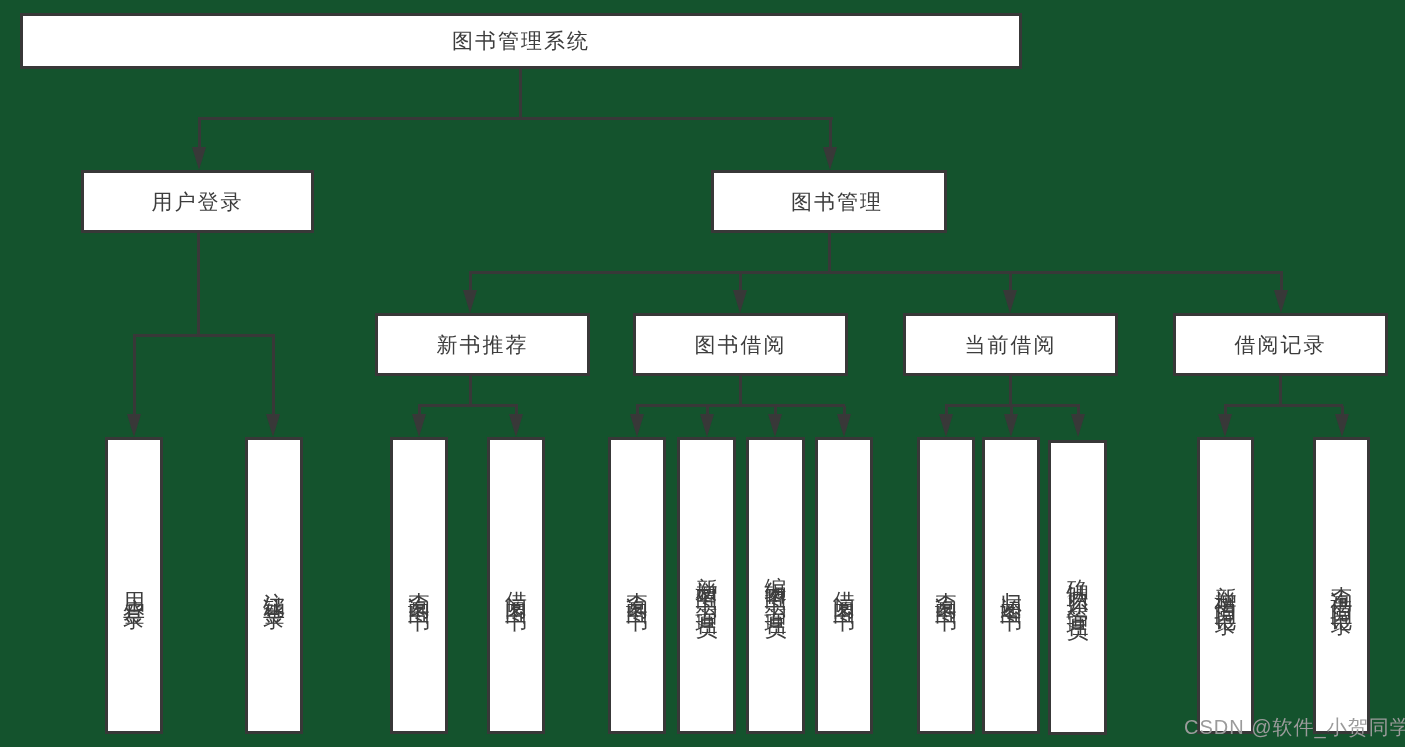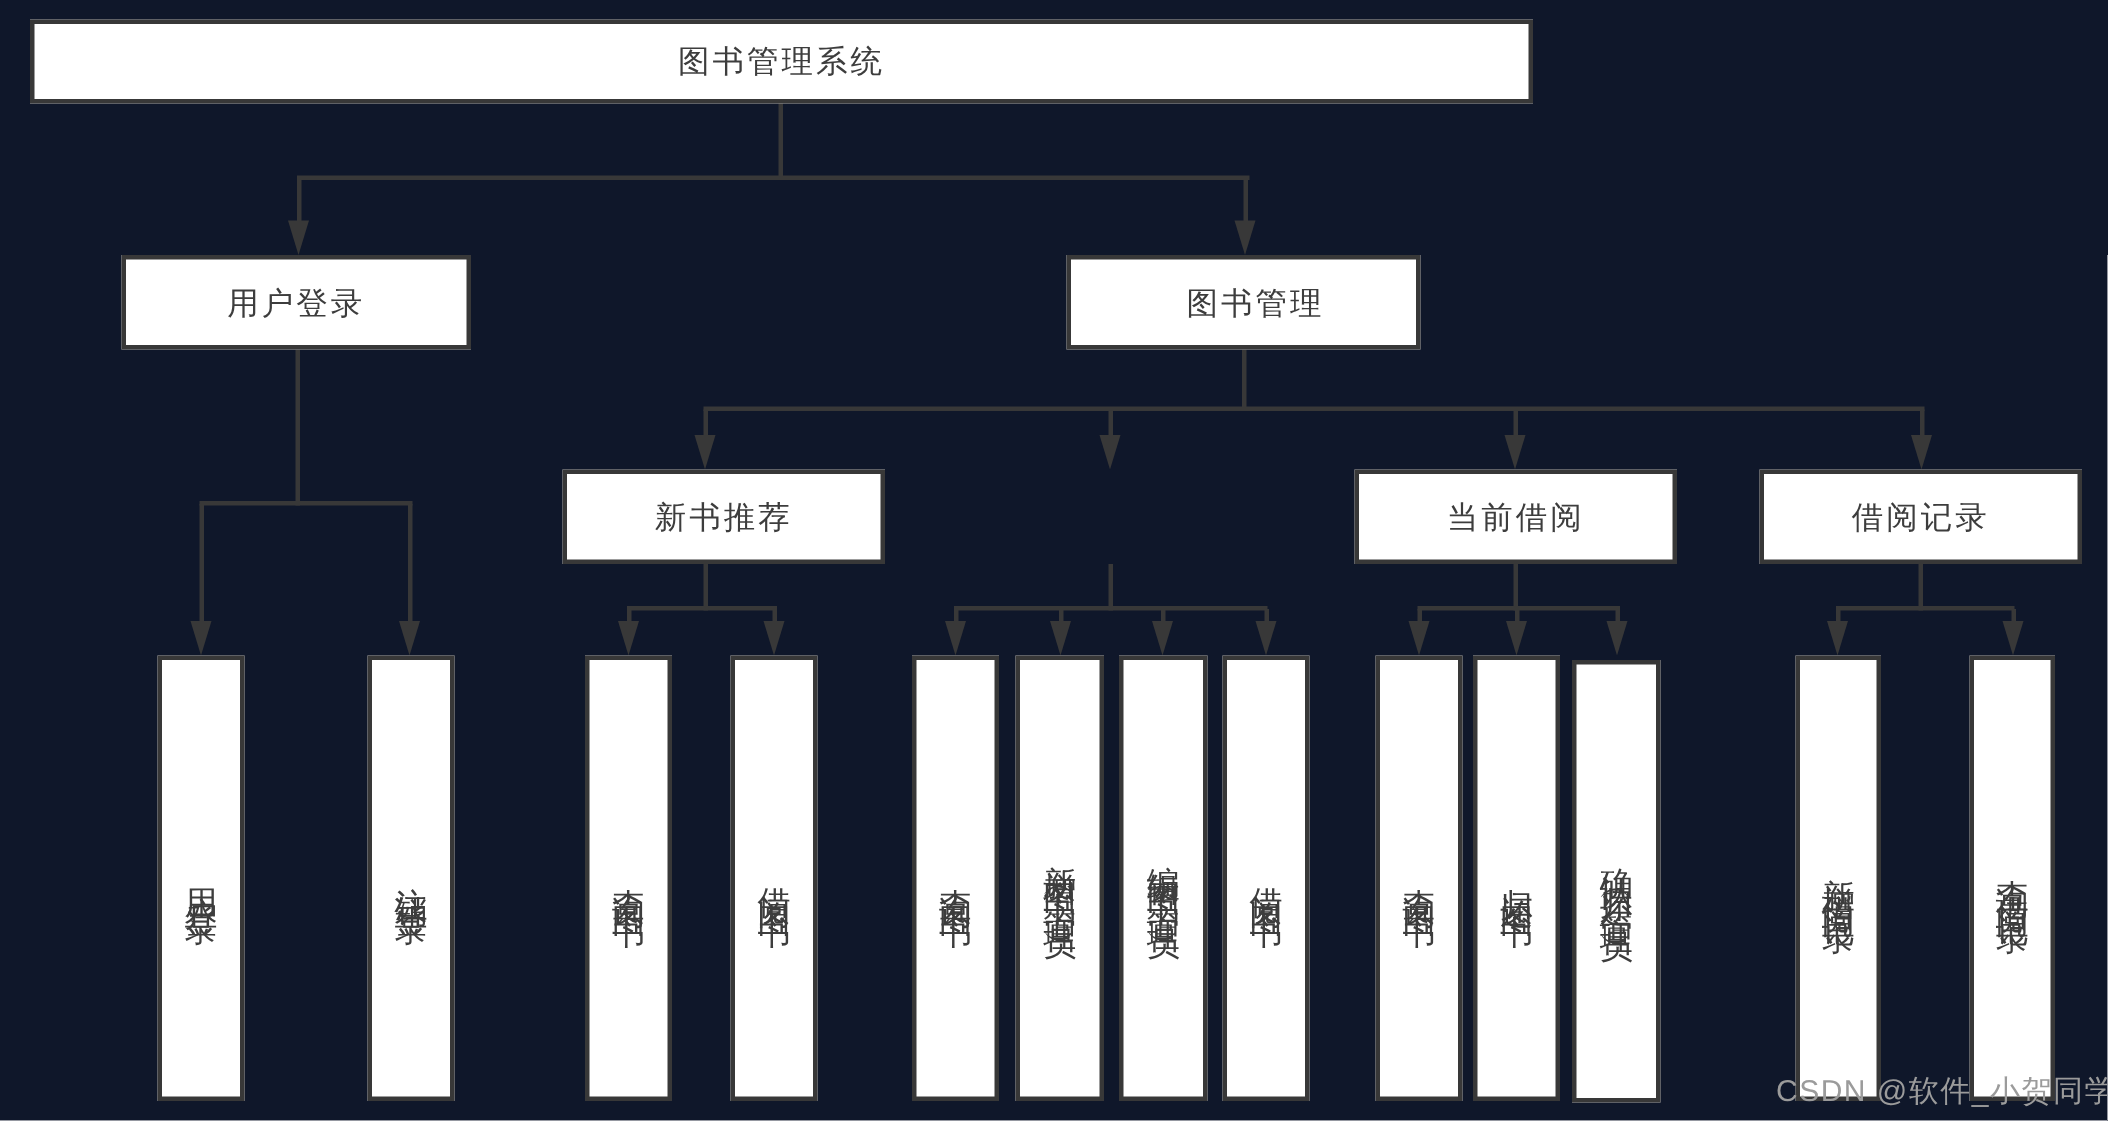--- a/index.html
+++ b/index.html
@@ -1,19 +1,19 @@
 <!DOCTYPE html>
 <html><head>
 <meta charset="utf-8">
 <style>
   html,body{margin:0;padding:0;background:#ffffff;}
   .canvas{
     position:relative;
     width:1405px;height:747px;
-    background:#0f172a;
+    background:#14532d;
     font-family:"Liberation Sans", sans-serif;
     color:#3d3d3d;
     overflow:hidden;
   }
   .box{
     position:absolute;
     box-sizing:border-box;
     border:3px solid #383838;
     background:#ffffff;
     display:flex;
@@ -56,20 +56,21 @@
 <body>
 
 <div class="canvas">
 
   <div class="box" style="left:20px;top:13px;width:1002px;height:56px;">图书管理系统</div>
 
   <div class="box" style="left:81px;top:170px;width:233px;height:63px;">用户登录</div>
   <div class="box" style="left:711px;top:170px;width:236px;height:63px;padding-left:16px;">图书管理</div>
 
   <div class="box" style="left:363px;top:313px;width:215px;height:63px;margin-left:12px;">新书推荐</div>
+  <div class="box" style="left:633px;top:313px;width:215px;height:63px;">图书借阅</div>
   <div class="box" style="left:1173px;top:313px;width:215px;height:63px;">借阅记录</div>
   <div class="box" style="left:903px;top:313px;width:215px;height:63px;">当前借阅</div>
 
   <div class="box vbox" style="left:105px;top:437px;width:58px;height:297px;">用户登录</div>
   <div class="box vbox" style="left:245px;top:437px;width:58px;height:297px;">注销登录</div>
 
   <div class="box vbox" style="left:390px;top:437px;width:58px;height:297px;">查询图书</div>
   <div class="box vbox" style="left:487px;top:437px;width:58px;height:297px;">借阅图书</div>
 
   <div class="box vbox" style="left:608px;top:437px;width:58px;height:297px;">查询图书</div>

